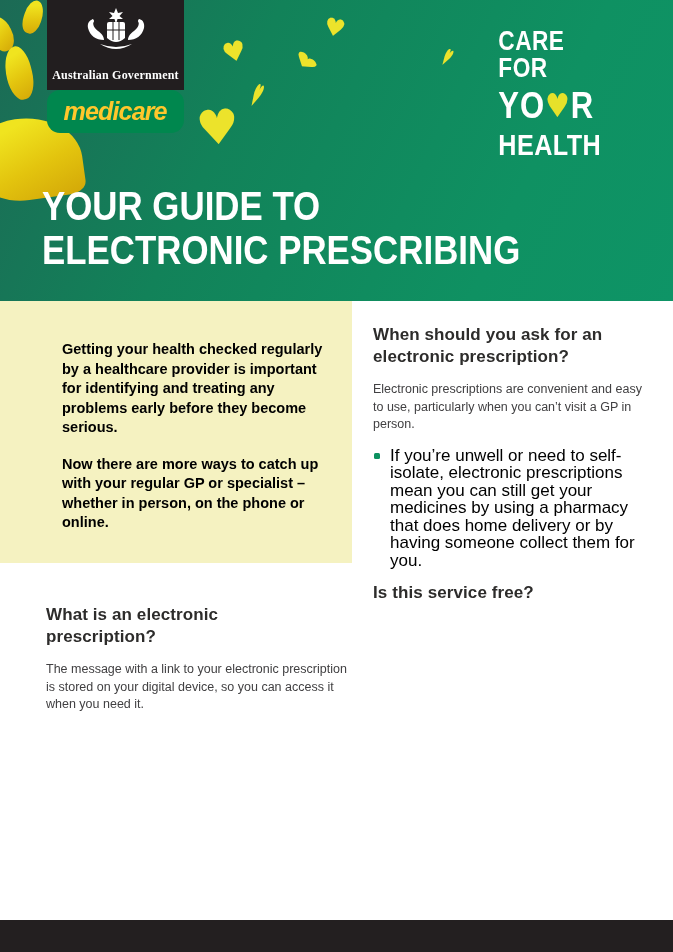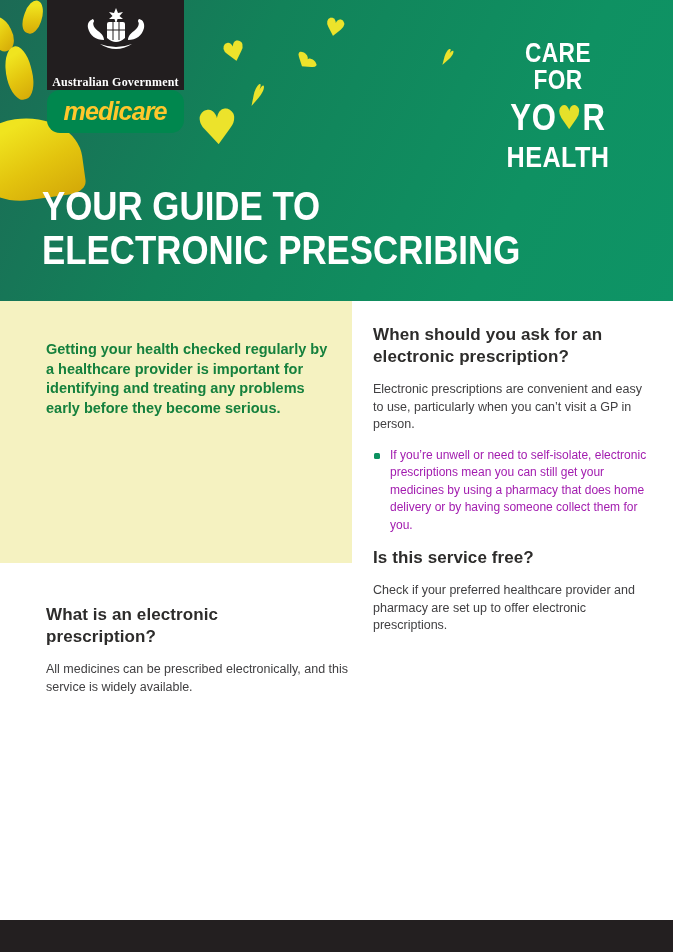--- a/index.html
+++ b/index.html
@@ -15,75 +15,75 @@
     overflow:hidden;
   }
   .deco-heart{
     position:absolute;color:#ece32b;line-height:1;user-select:none;
     font-family:"DejaVu Sans",sans-serif;
   }
   .petal{position:absolute;background:linear-gradient(160deg,#f0e41f 20%,#e3c40e 60%,#d3a708 100%);}
   .gov-box{
     position:absolute;left:47px;top:0;width:137px;height:90px;
     background:#221e1f;display:flex;flex-direction:column;align-items:center;justify-content:flex-end;
-    box-sizing:border-box;
+    padding-bottom:7px;box-sizing:border-box;
   }
   .coat{position:absolute;top:8px;left:50%;transform:translateX(-50%);}
   .gov-text{
     font-family:"Liberation Serif",serif;font-weight:700;color:#ffffff;
     font-size:12px;white-space:nowrap;letter-spacing:0.2px;
   }
   .medicare-box{
     position:absolute;left:47px;top:90px;width:137px;height:43px;
     background:#00874e;display:flex;align-items:center;justify-content:center;border-radius:13px;
   }
   .medicare-text{
     color:#ffc72c;font-style:italic;font-weight:700;font-size:26px;
     letter-spacing:-1px;transform:scaleX(0.97);
   }
   .care-logo{
-    position:absolute;left:487px;top:40px;width:142px;text-align:center;
+    position:absolute;left:487px;top:28px;width:142px;
     color:#ffffff;font-weight:700;line-height:1;
   }
   .care-line{display:block;transform:scaleX(0.84);transform-origin:center;letter-spacing:0.5px;}
   .care-l1{font-size:27px;margin-bottom:5px;}
   .care-l2{font-size:37px;margin-bottom:6px;letter-spacing:1px;}
   .care-l3{font-size:30px;}
   .care-heart{color:#e6e12a;font-family:"DejaVu Sans",sans-serif;font-size:33px;vertical-align:1px;}
   .hero-title{
     position:absolute;left:42px;top:184px;color:#ffffff;font-weight:700;
   }
   .title-line{
     display:block;font-size:41px;line-height:44px;letter-spacing:0;
     transform:scaleX(0.85);transform-origin:left center;white-space:nowrap;
   }
   
   .intro-box{
     position:absolute;left:0;top:301px;width:352px;height:262px;
     background:#f5f2c1;box-sizing:border-box;padding:39px 16px 0 46px;
   }
   .intro-box p{
-    margin:0 0 17px 0;color:#15803d;font-weight:700;
+    margin:0 0 17px 16px;color:#000000;font-weight:700;
     font-size:14.5px;line-height:19.5px;max-width:292px;
   }
   
   h2.sec{
     margin:0 0 13px 0;color:#2d2c2b;font-weight:700;
     font-size:17px;line-height:22px;letter-spacing:0.1px;
   }
   .bodytext{color:#414042;font-size:12.5px;line-height:17.5px;}
   .bodytext p{margin:0 0 13px 0;}
   .left-col{position:absolute;left:46px;top:604px;width:310px;}
   .left-col h2{max-width:250px;}
   .right-col{position:absolute;left:373px;top:324px;width:282px;}
   .right-col h2{max-width:272px;}
   ul.dots{list-style:none;margin:2px 0 10px 0;padding:0;}
   ul.dots li{
     position:relative;padding-left:17px;margin-bottom:13px;
-    color:#a21caf;font-size:12px;line-height:17.5px;
+    color:#000000;font-size:17px;line-height:17.5px;
   }
   ul.dots li::before{
     content:"";position:absolute;left:1px;top:6px;width:6px;height:6px;
     background:#0c9160;border-radius:1.5px;
   }
   .free-heading{margin-top:27px;}
   
   .footer-bar{position:absolute;left:0;top:920px;width:673px;height:32px;background:#231f20;}
 </style>
 </head>
@@ -133,43 +133,41 @@
     </div>
 
     <div class="hero-title">
       <span class="title-line">YOUR GUIDE TO</span>
       <span class="title-line">ELECTRONIC PRESCRIBING</span>
     </div>
   </div>
 
   <div class="intro-box">
     <p>Getting your health checked regularly by a healthcare provider is important for identifying and treating any problems early before they become serious.</p>
+    <p>Now there are more ways to catch up with your regular GP or specialist – whether in person, on the phone or online.</p>
   </div>
 
   <div class="left-col">
     <h2 class="sec">What is an electronic prescription?</h2>
     <div class="bodytext">
-      <p>All medicines can be prescribed electronically, and this service is widely available.</p>
+      <p>The message with a link to your electronic prescription is stored on your digital device, so you can access it when you need it.</p>
     </div>
   </div>
 
   <div class="right-col">
     <div>
       <h2 class="sec">When should you ask for an electronic prescription?</h2>
       <div class="bodytext">
         <p>Electronic prescriptions are convenient and easy to use, particularly when you can’t visit a GP in person.</p>
       </div>
       <ul class="dots">
         <li>If you’re unwell or need to self-isolate, electronic prescriptions mean you can still get your medicines by using a pharmacy that does home delivery or by having someone collect them for you.</li>
       </ul>
     </div>
 
     <div>
       <h2 class="sec free-heading">Is this service free?</h2>
-      <div class="bodytext">
-        <p>Check if your preferred healthcare provider and pharmacy are set up to offer electronic prescriptions.</p>
-      </div>
     </div>
   </div>
 
   <div class="footer-bar"></div>
 
 </div>
 
 </body></html>

